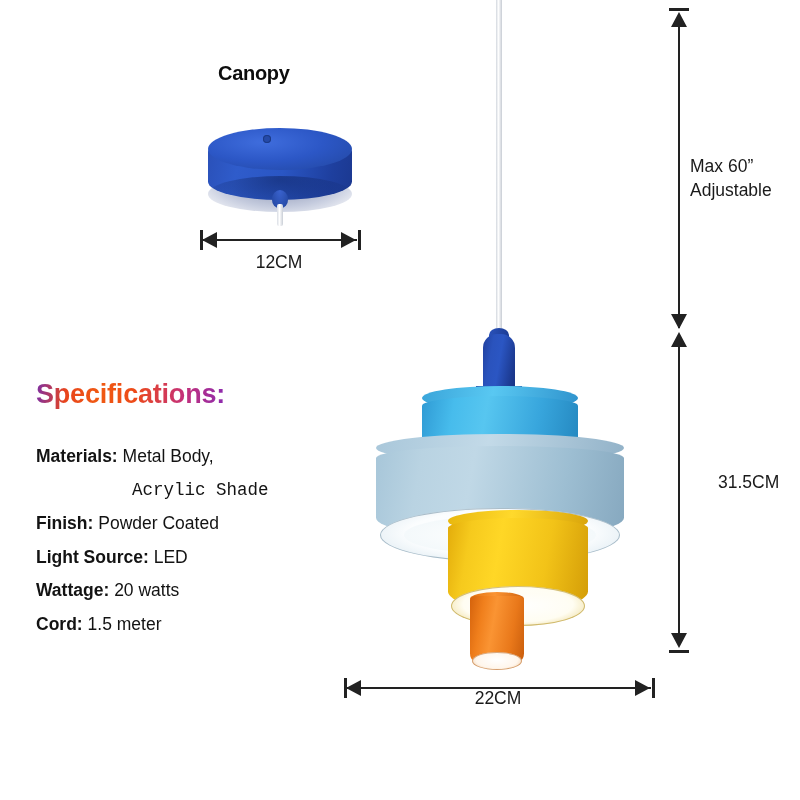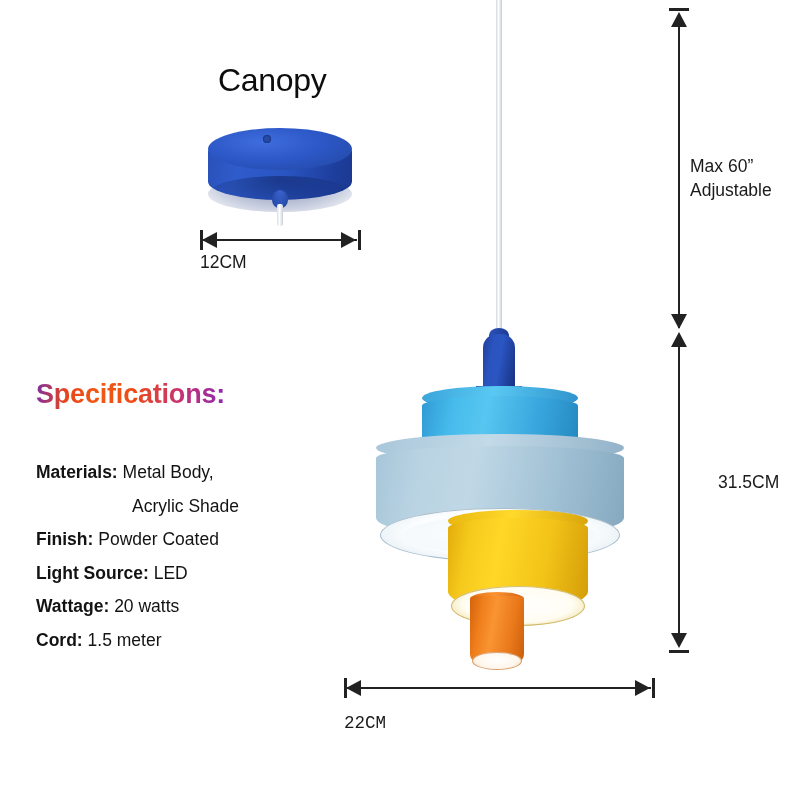--- a/index.html
+++ b/index.html
@@ -15,22 +15,22 @@
     font-family: "Liberation Sans", sans-serif;
     color: #111111;
   }
 
   
   .abs { position: absolute; }
 
   
   #canopy-title {
     left: 218px; top: 62px;
-    font-size: 32px;
-    font-weight: normal;
+    font-size: 20px;
+    font-weight: bold;
     color: #0d0d0d;
     letter-spacing: -0.3px;
   }
   #canopy-figure {
     left: 196px; top: 120px;
     width: 168px; height: 110px;
   }
   
   .canopy-body {
     position: absolute;
@@ -82,30 +82,30 @@
     font-size: 27px;
     font-weight: bold;
     letter-spacing: -0.2px;
     background-image: linear-gradient(95deg,#7a2ea8 0%, #e8441c 16%, #f05a12 34%, #ed4a18 52%, #c4307a 78%, #8b2bb0 100%);
     -webkit-background-clip: text;
     background-clip: text;
     color: transparent;
     -webkit-text-fill-color: transparent;
   }
   #spec-list {
-    left: 36px; top: 456px;
+    left: 36px; top: 440px;
     width: 320px;
     font-size: 17.5px;
     line-height: 33.5px;
     color: #131313;
   }
   .spec-row { white-space: nowrap; }
   .spec-key { font-weight: bold; }
   .spec-val { font-weight: normal; }
-  .spec-cont { padding-left: 96px; white-space: nowrap; }
+  .spec-cont { padding-left: 96px; white-space: nowrap; font-family: Liberation Mono, monospace; }
 
   
   #lamp { left: 330px; top: 0px; width: 340px; height: 690px; }
 
   .cord-main {
     position: absolute;
     left: 166px; top: 0px;
     width: 6px; height: 336px;
     background: linear-gradient(90deg,#d2d7de 0%, #ffffff 40%, #c7ccd4 100%);
   }
@@ -267,21 +267,21 @@
   .arrow-left  { border-top: 8px solid transparent; border-bottom: 8px solid transparent; border-right: 15px solid #222222; }
   .arrow-right { border-top: 8px solid transparent; border-bottom: 8px solid transparent; border-left: 15px solid #222222; }
 
   .dim-label {
     position: absolute;
     font-size: 17.5px;
     color: #1a1a1a;
     line-height: 24px;
     white-space: pre-line;
   }
-  .dim-label-c { text-align: left; }
+  .dim-label-c { text-align: center; }
 </style>
 </head>
 <body>
 
 <div class="abs" id="canopy-title">Canopy</div>
 
 <div class="abs" id="canopy-figure">
   <div class="canopy-body"></div>
   <div class="canopy-top"></div>
   <div class="canopy-bottomshade"></div>
@@ -367,14 +367,14 @@
   <div class="tick-h" style="left:-3px; top:324px;"></div>
   <div class="dim-label" style="left:18px; top:144px; width:110px;margin-left:28px;">31.5CM</div>
 </div>
 
 <div class="abs" style="left:344px; top:678px; width:312px; height:48px;">
   <div class="tick-v" style="left:0px;   top:0px;"></div>
   <div class="tick-v" style="left:308px; top:0px;"></div>
   <div class="dim-line-h" style="left:3px; top:9px; width:304px;"></div>
   <div class="arrow arrow-left" style="left:2px;   top:2px;"></div>
   <div class="arrow arrow-right" style="left:291px; top:2px;"></div>
-  <div class="dim-label dim-label-c" style="left:0px; top:33px; width:308px;font-family:Liberation Mono, monospace;">22CM</div>
+  <div class="dim-label dim-label-c" style="left:0px; top:8px; width:308px;">22CM</div>
 </div>
 
 </body></html>

